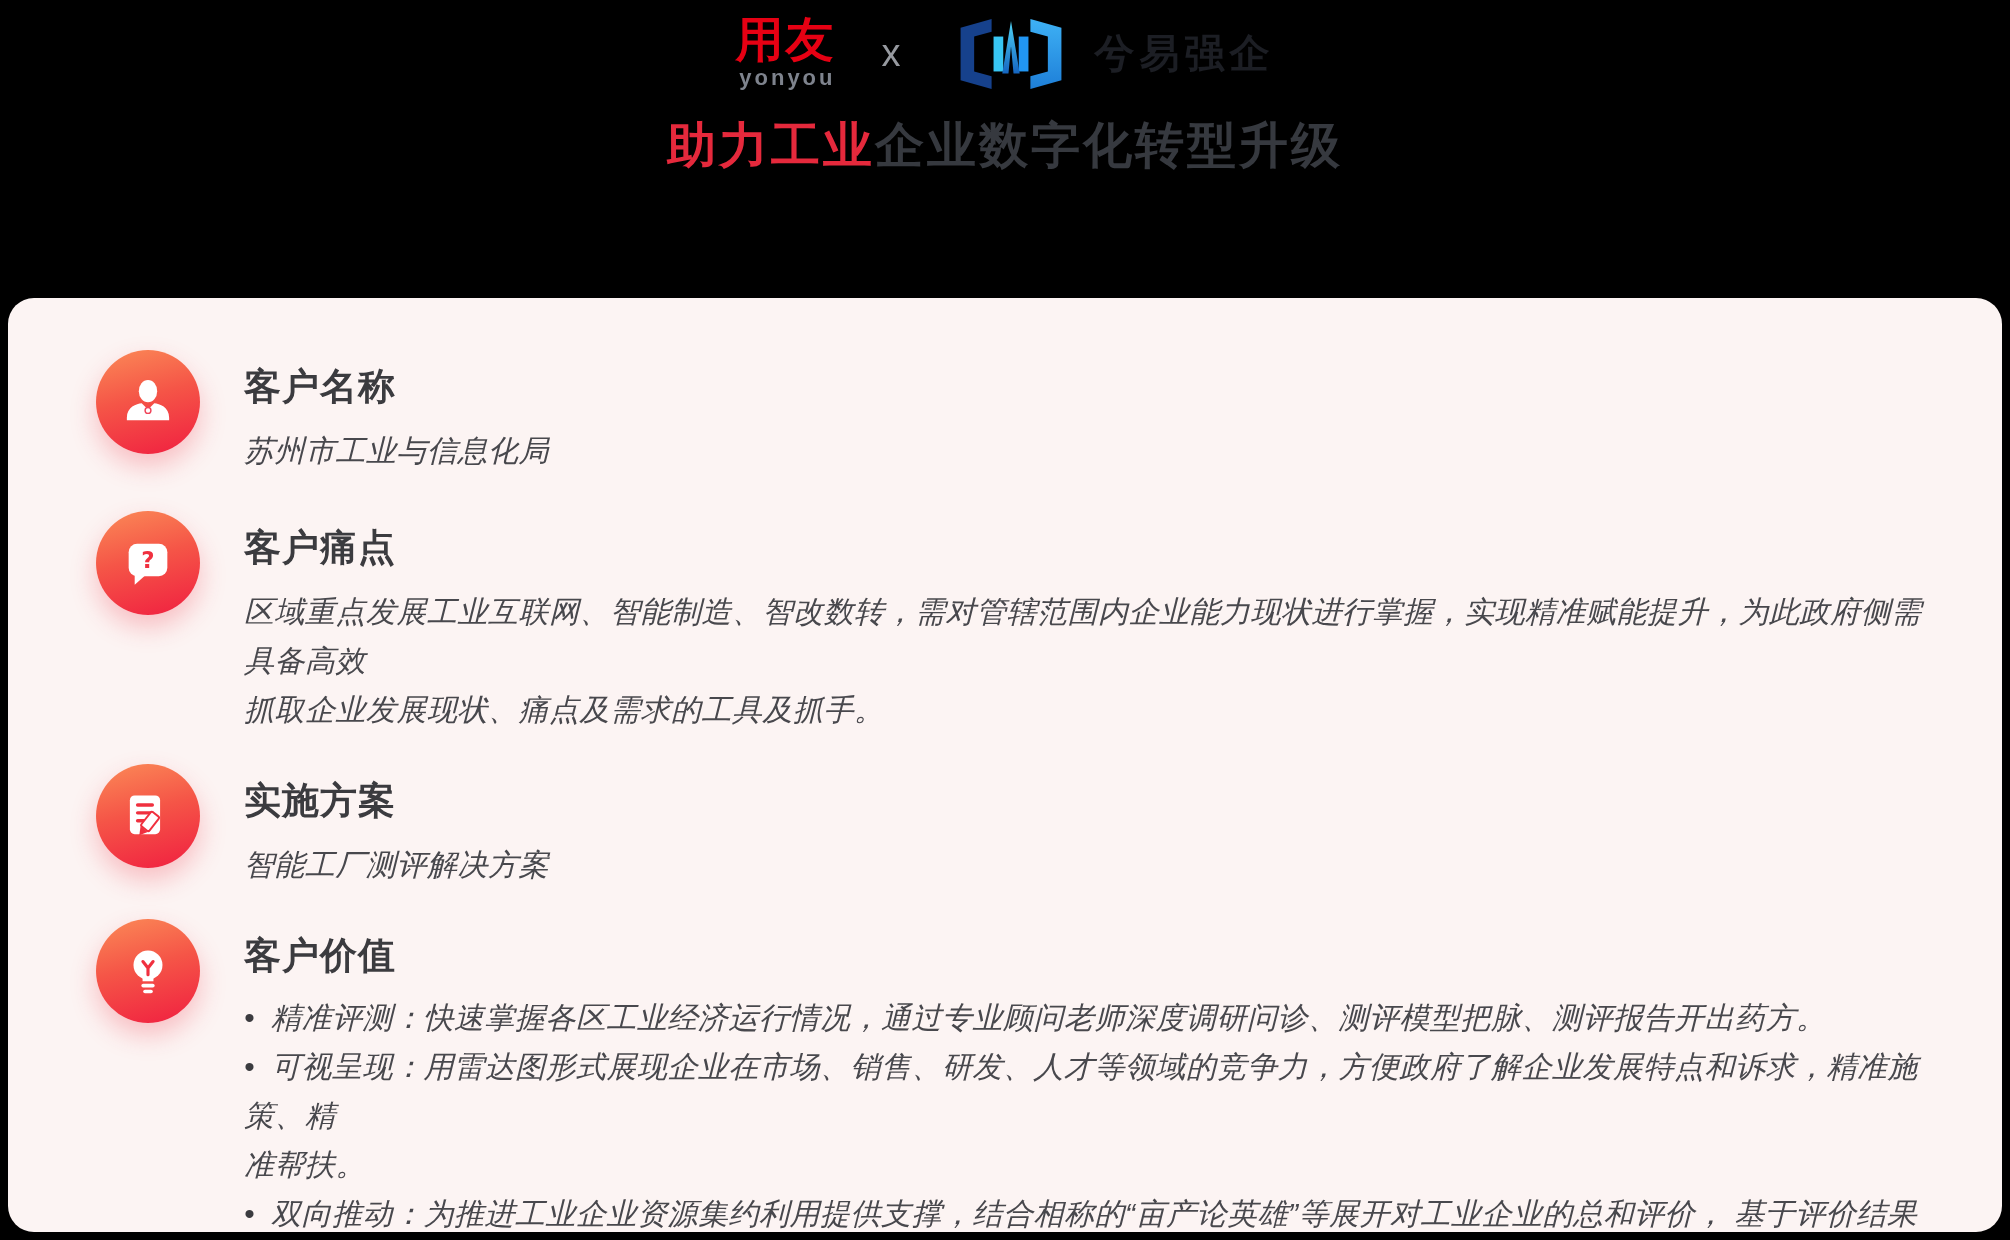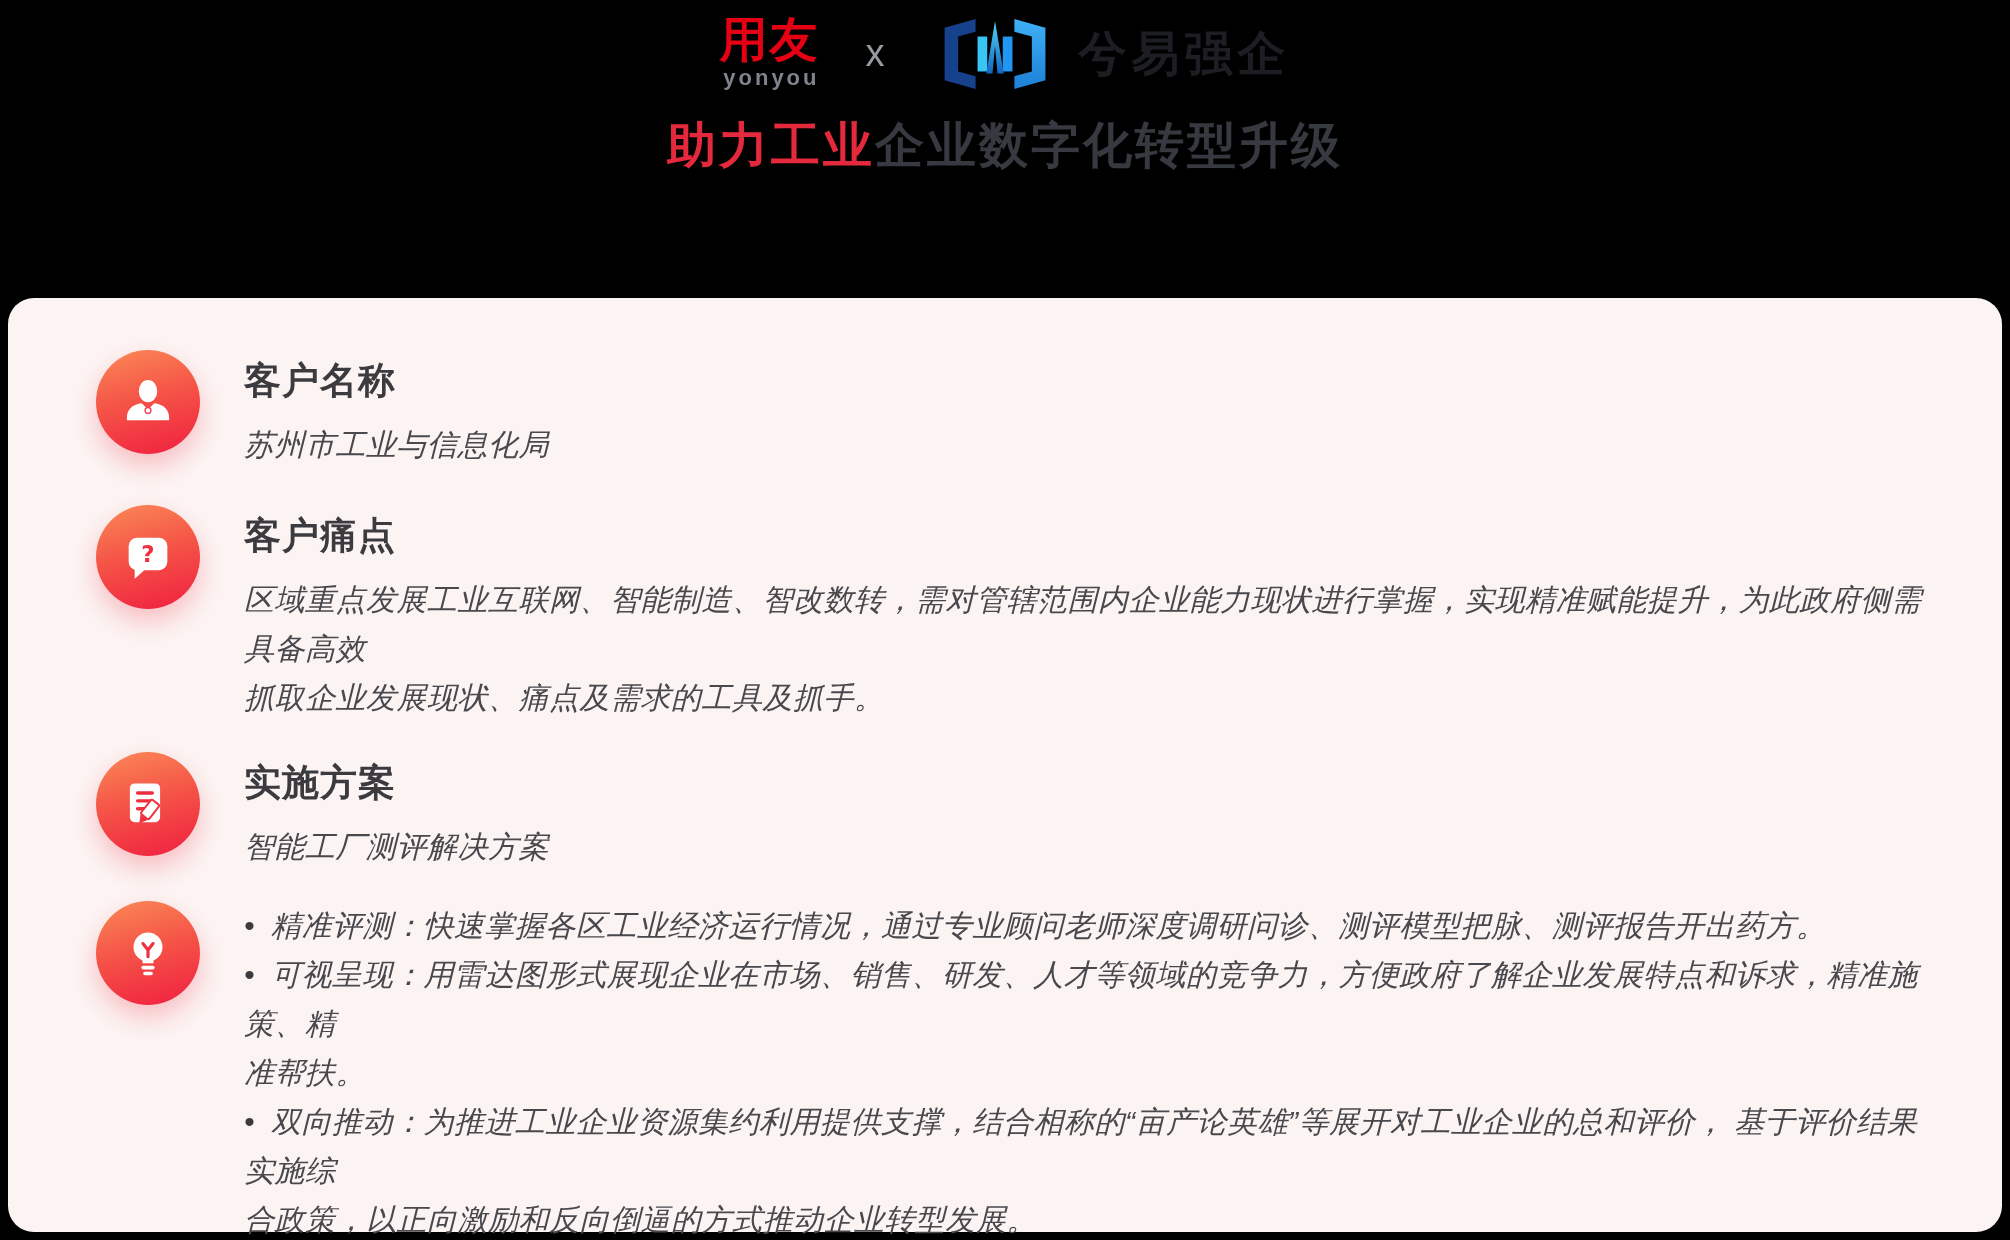--- a/index.html
+++ b/index.html
@@ -10,40 +10,40 @@
   }
   
   .header { padding-top:16px; }
   .logo-row { display:flex; justify-content:center; align-items:center; }
   .yy-stack { display:flex; flex-direction:column; align-items:flex-end; }
   .yy-main { font-size:48px; font-weight:800; color:#e60013; line-height:0.98; letter-spacing:2px; }
   .yy-sub  { font-size:22px; font-weight:700; color:#7e838d; letter-spacing:3px; margin-top:2px; }
   .sep { font-size:38px; color:#96999f; margin:0 46px; font-weight:400; }
   .partner { display:flex; align-items:center; }
   .partner-icon { width:128px; height:74px; margin-right:20px; }
-  .partner-name { font-size:48px; font-weight:800; color:#1c1e24; letter-spacing:5px; }
+  .partner-name { font-size:40px; font-weight:800; color:#1c1e24; letter-spacing:5px; }
   .title-row { margin-top:28px; text-align:center; font-size:49px; font-weight:800; letter-spacing:3px; line-height:1.1; }
   .t-red  { color:#e5293c; }
   .t-gray { color:#36393f; }
   
   .card {
     position:absolute; left:8px; right:8px; top:298px; bottom:8px;
     background:#fcf4f3; border-radius:26px; padding:52px 72px 0 88px;
   }
   .section { display:flex; align-items:flex-start; }
   .m1 { margin-bottom:36px; } .m2 { margin-bottom:30px; } .m3 { margin-bottom:30px; }
   .icon-circle {
     width:104px; height:104px; border-radius:50%; flex-shrink:0; margin-right:44px;
     background:linear-gradient(165deg,#fb8a57 0%,#f55547 45%,#f01f40 100%);
     display:flex; align-items:center; justify-content:center;
     box-shadow:0 12px 26px rgba(240,50,70,0.28);
   }
   .icon-circle svg { width:58px; height:58px; }
   .sec-content { flex:1; padding-top:2px; }
-  .sec-title { font-size:37px; font-weight:700; color:#3b3b3f; margin:4px 0 14px; letter-spacing:1px; }
+  .sec-title { font-size:37px; font-weight:700; color:#3b3b3f; margin:10px 0 14px; letter-spacing:1px; }
   .sec-body, .bullet {
     font-size:30px; color:#48484d; line-height:49px; letter-spacing:0.5px; white-space:pre-line;font-style:italic;
   }
   .bullet .marker { margin-right:16px; color:#3b3b3f; }
   .bullets { margin-top:-2px; }
 </style>
 </head>
 <body>
 
 <div class="page">
@@ -135,20 +135,21 @@
       <div class="icon-circle">
         <svg viewBox="0 0 48 48" xmlns="http://www.w3.org/2000/svg">
           <circle cx="24" cy="19" r="12" fill="#fff"></circle>
           <path d="M19.5 29 h9 v3.5 h-9 Z" fill="#fff"></path>
           <path d="M24 27 L24 21.5 M24 21.5 L19.8 16.2 M24 21.5 L28.2 16.2" stroke="#f0303f" stroke-width="2.6" fill="none" stroke-linecap="round"></path>
           <rect x="18.5" y="34.5" width="11" height="3.2" rx="1.6" fill="#fff"></rect>
           <rect x="20" y="39.5" width="8" height="3" rx="1.5" fill="#fff"></rect>
         </svg>
       </div>
       <div class="sec-content">
+        <h2 class="sec-title">客户价值</h2>
         <div class="bullets">
           <p class="bullet"><span class="marker">•</span><span>精准评测：快速掌握各区工业经济运行情况，通过专业顾问老师深度调研问诊、测评模型把脉、测评报告开出药方。</span></p>
           <p class="bullet"><span class="marker">•</span><span>可视呈现：用雷达图形式展现企业在市场、销售、研发、人才等领域的竞争力，方便政府了解企业发展特点和诉求，精准施策、精
 准帮扶。</span></p>
           <p class="bullet"><span class="marker">•</span><span>双向推动：为推进工业企业资源集约利用提供支撑，结合相称的“亩产论英雄”等展开对工业企业的总和评价， 基于评价结果实施综
 合政策，以正向激励和反向倒逼的方式推动企业转型发展。</span></p>
         </div>
       </div>
     </div>
 

